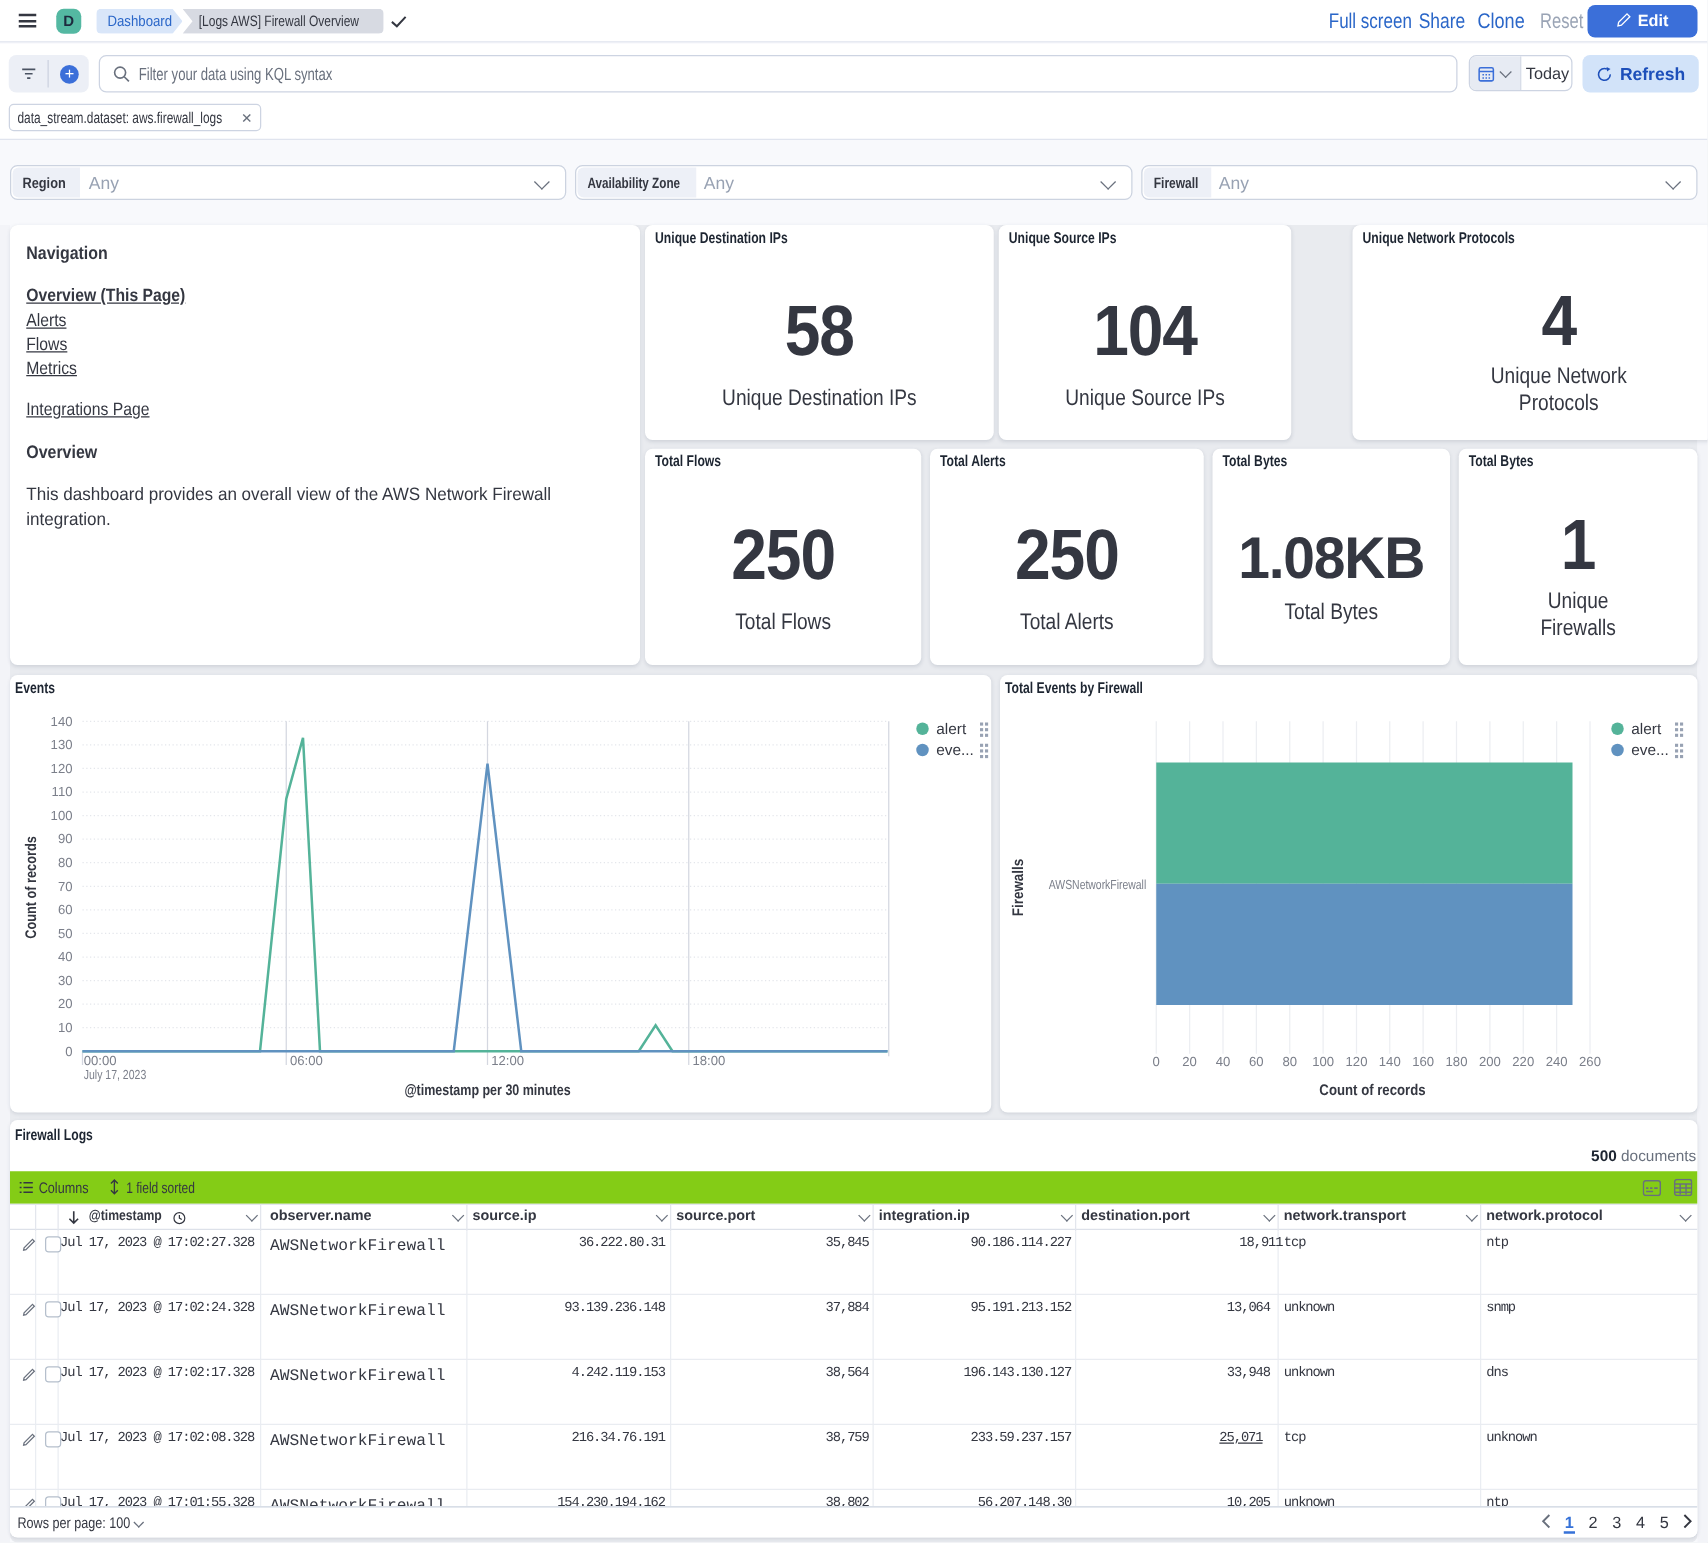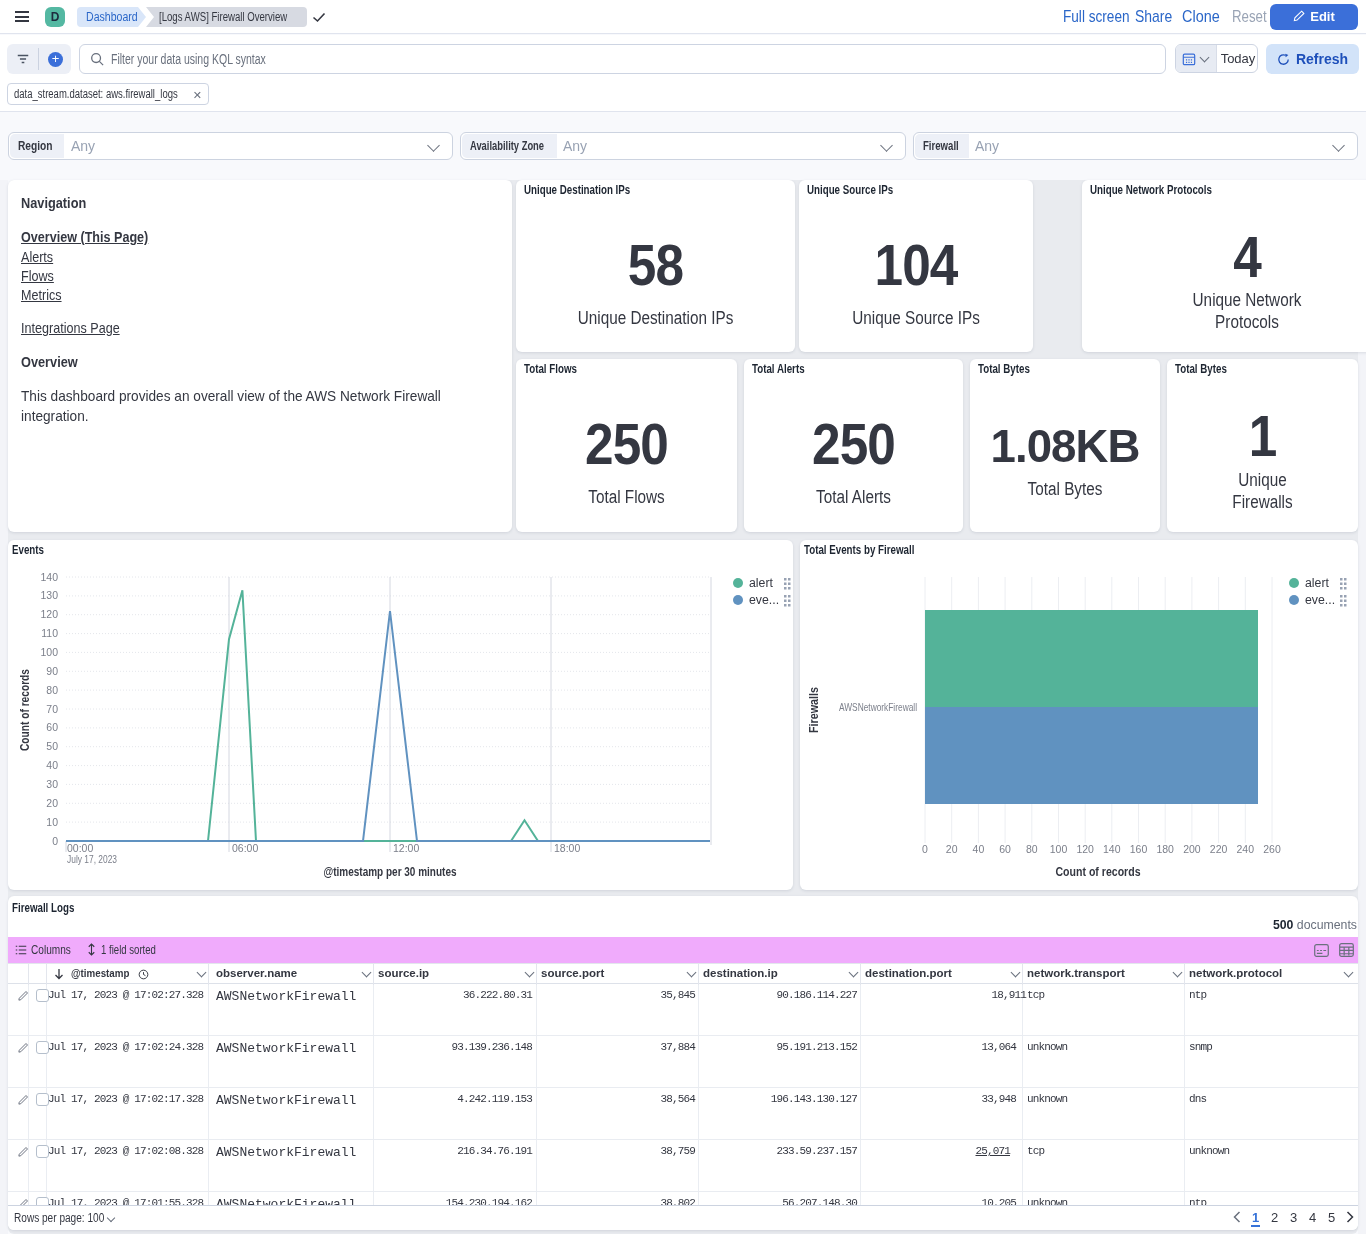--- a/index.html
+++ b/index.html
@@ -322,21 +322,21 @@
       <rect x="540" y="64" width="2.5" height="2.5"></rect>
           <rect x="544" y="64" width="2.5" height="2.5"></rect>
     </g>
   </svg>
 </div>
 
 <div class="panel" style="left:8px; top:896px; width:1350px; height:334px; overflow:hidden;">
   <div class="ptitle" style="left:4px; top:5px;">Firewall Logs</div>
   <div style="position:absolute; right:1px; top:22px; font-size:12.3px; color:#69707d;"><b style="color:#1d2531;">500</b> documents</div>
 
-  <div style="position:absolute; left:0; top:41px; width:1350px; height:26px; background:#f0abfc;">
+  <div style="position:absolute; left:0; top:41px; width:1350px; height:26px; background:#84cc16;">
     <svg width="12" height="12" viewBox="0 0 16 16" style="position:absolute; left:7px; top:7px;">
           <path d="M1 3 h2 M5 3 h10 M1 8 h2 M5 8 h10 M1 13 h2 M5 13 h10" stroke="#343741" stroke-width="1.6"></path>
         </svg>
     <div style="position:absolute; left:23px; top:6px; font-size:12.3px; color:#343741;"><span class="sx" style="transform:scaleX(0.82);">Columns</span></div>
     <svg width="11" height="13" viewBox="0 0 12 14" style="position:absolute; left:78px; top:6px;">
           <path d="M6 1 V13 M3 4 L6 1 L9 4 M3 10 L6 13 L9 10" stroke="#343741" stroke-width="1.2" fill="none"></path>
         </svg>
     <div style="position:absolute; left:93px; top:6px; font-size:12.3px; color:#343741;"><span class="sx" style="transform:scaleX(0.78);">1 field sorted</span></div>
     <svg width="15" height="13" viewBox="0 0 16 14" style="position:absolute; left:1306px; top:7px;">
           <rect x="0.7" y="0.7" width="14.6" height="12.6" rx="2" fill="none" stroke="#69707d" stroke-width="1.3"></rect>
@@ -353,21 +353,21 @@
           <path d="M5 1 V10 M1.5 7 L5 10.5 L8.5 7" stroke="#343741" stroke-width="1.3" fill="none"></path>
         </svg>
     <div style="position:absolute; left:63px; top:3px;"><span class="sx" style="transform:scaleX(0.85);">@timestamp</span></div>
     <svg width="11" height="11" viewBox="0 0 16 16" style="position:absolute; left:130px; top:5px;">
           <circle cx="8" cy="8" r="6.3" fill="none" stroke="#343741" stroke-width="1.4"></circle>
           <path d="M8 4.5 V8 L10.8 9.6" fill="none" stroke="#343741" stroke-width="1.4"></path>
         </svg>
     <div style="position:absolute; left:208px; top:3px;">observer.name</div>
     <div style="position:absolute; left:370px; top:3px;">source.ip</div>
     <div style="position:absolute; left:533px; top:3px;">source.port</div>
-    <div style="position:absolute; left:695px; top:3px;">destination.ip</div>
+    <div style="position:absolute; left:695px; top:3px;">integration.ip</div>
     <div style="position:absolute; left:857px; top:3px;">destination.port</div>
     <div style="position:absolute; left:1019px; top:3px;">network.transport</div>
     <div style="position:absolute; left:1181px; top:3px;">network.protocol</div>
     <div class="chev" style="left:190px; top:5px; width:7px; height:7px;"></div>
     <div class="chev" style="left:355px; top:5px; width:7px; height:7px;"></div>
     <div class="chev" style="left:518px; top:5px; width:7px; height:7px;"></div>
     <div class="chev" style="left:680px; top:5px; width:7px; height:7px;"></div>
     <div class="chev" style="left:842px; top:5px; width:7px; height:7px;"></div>
     <div class="chev" style="left:1004px; top:5px; width:7px; height:7px;"></div>
     <div class="chev" style="left:1166px; top:5px; width:7px; height:7px;"></div>

